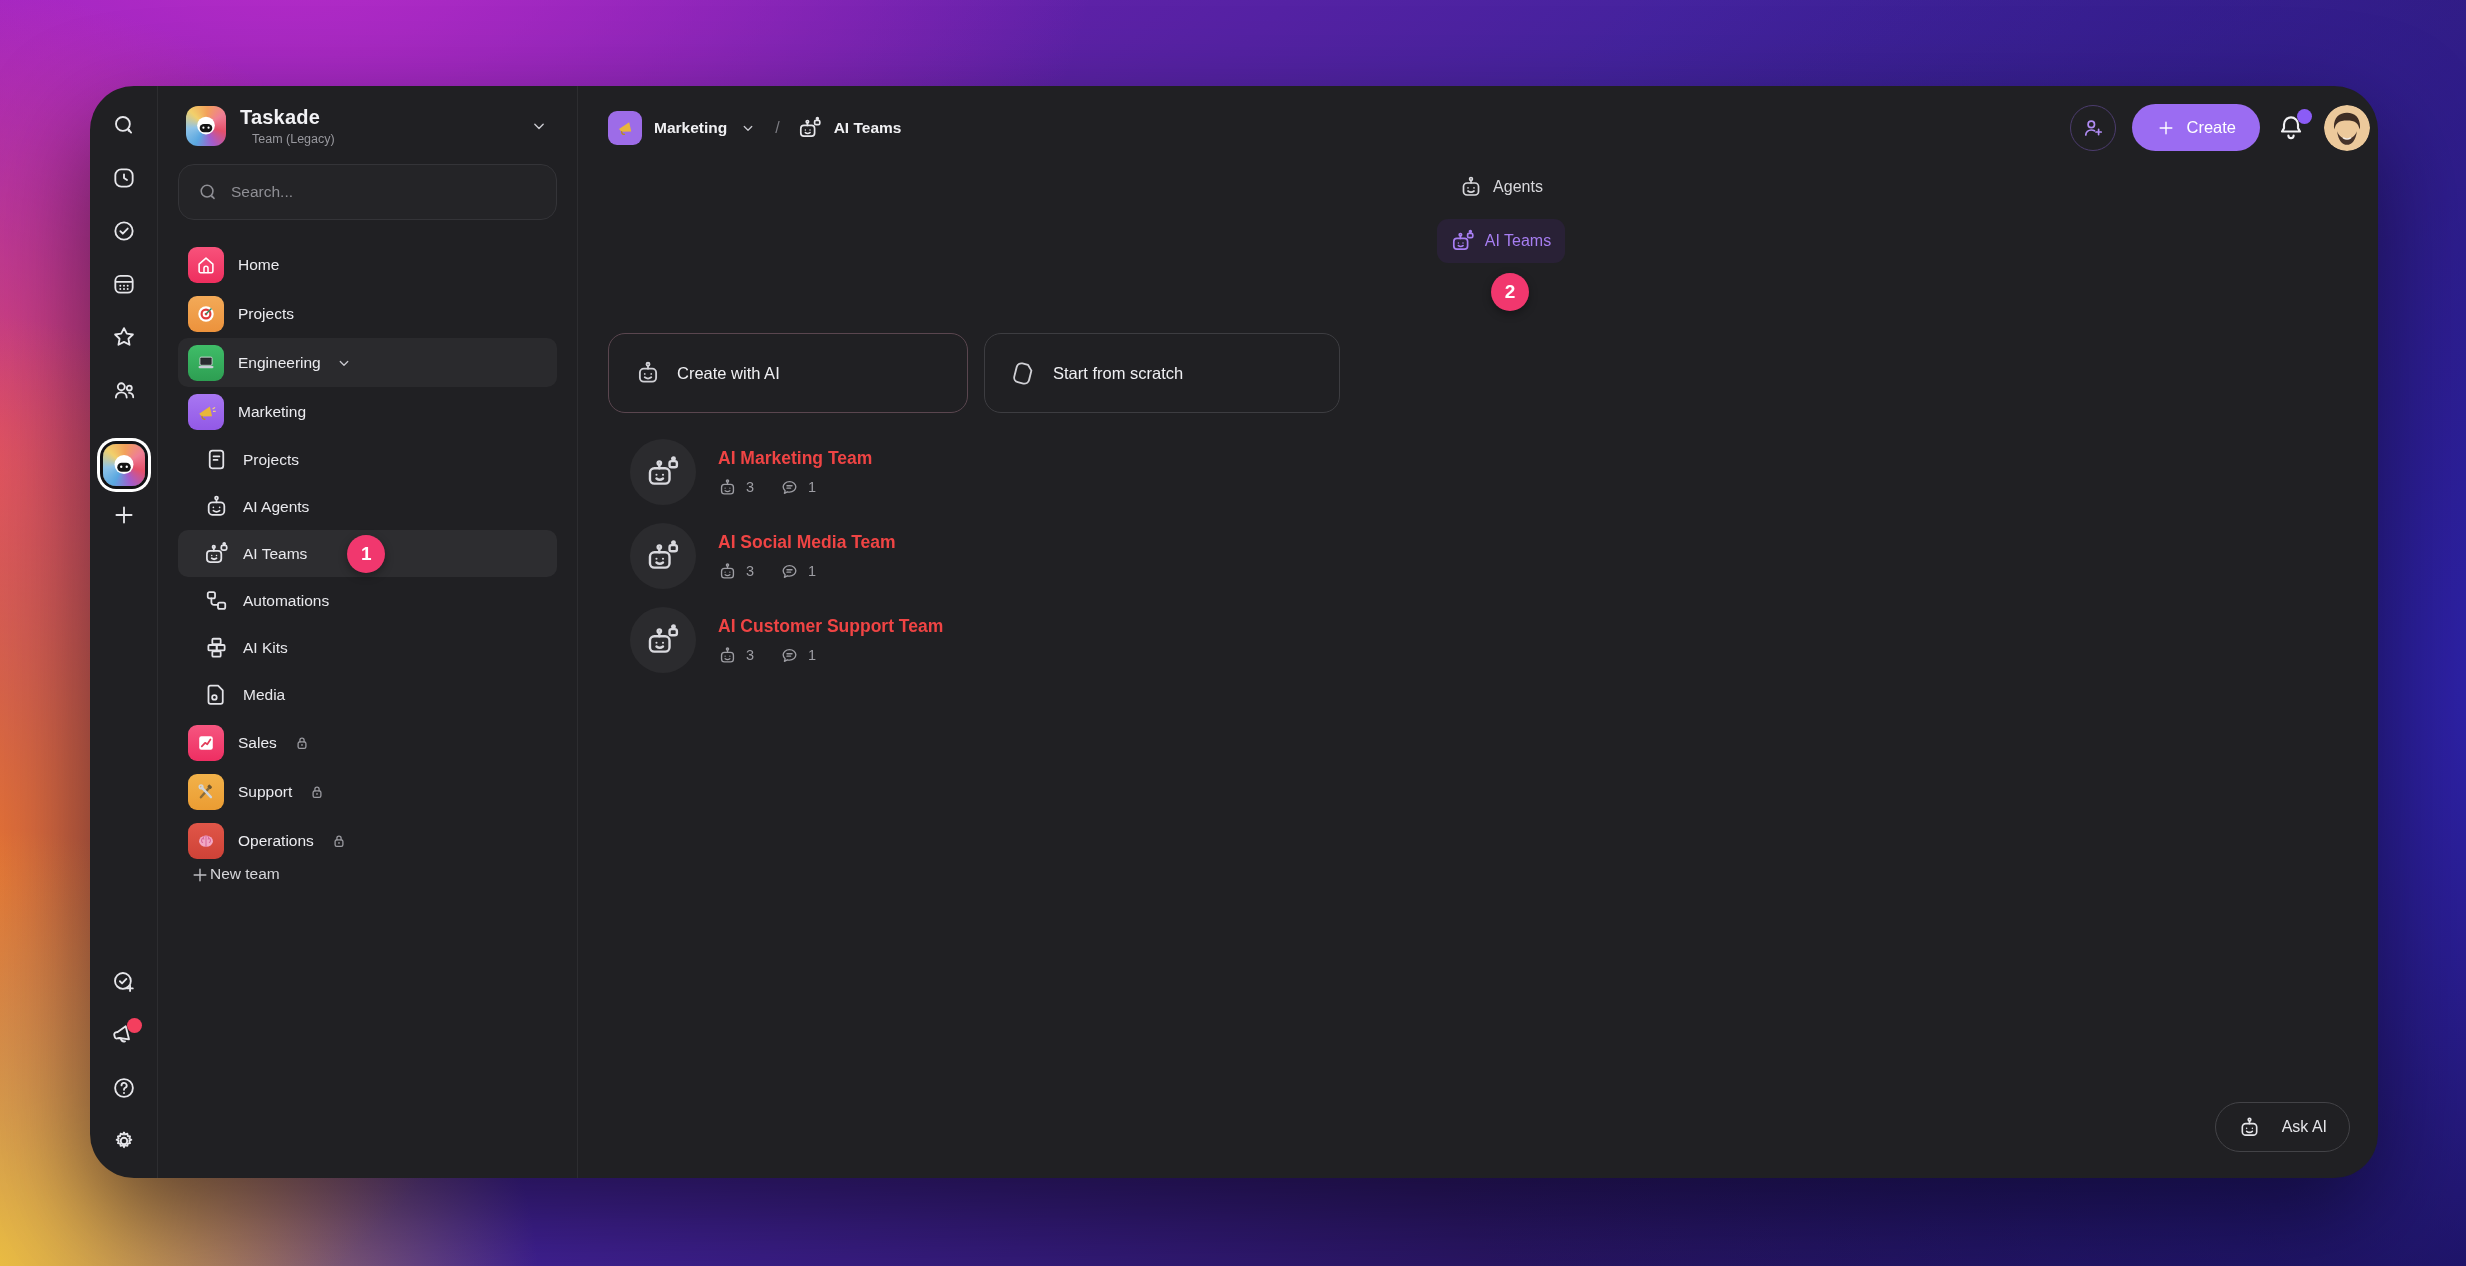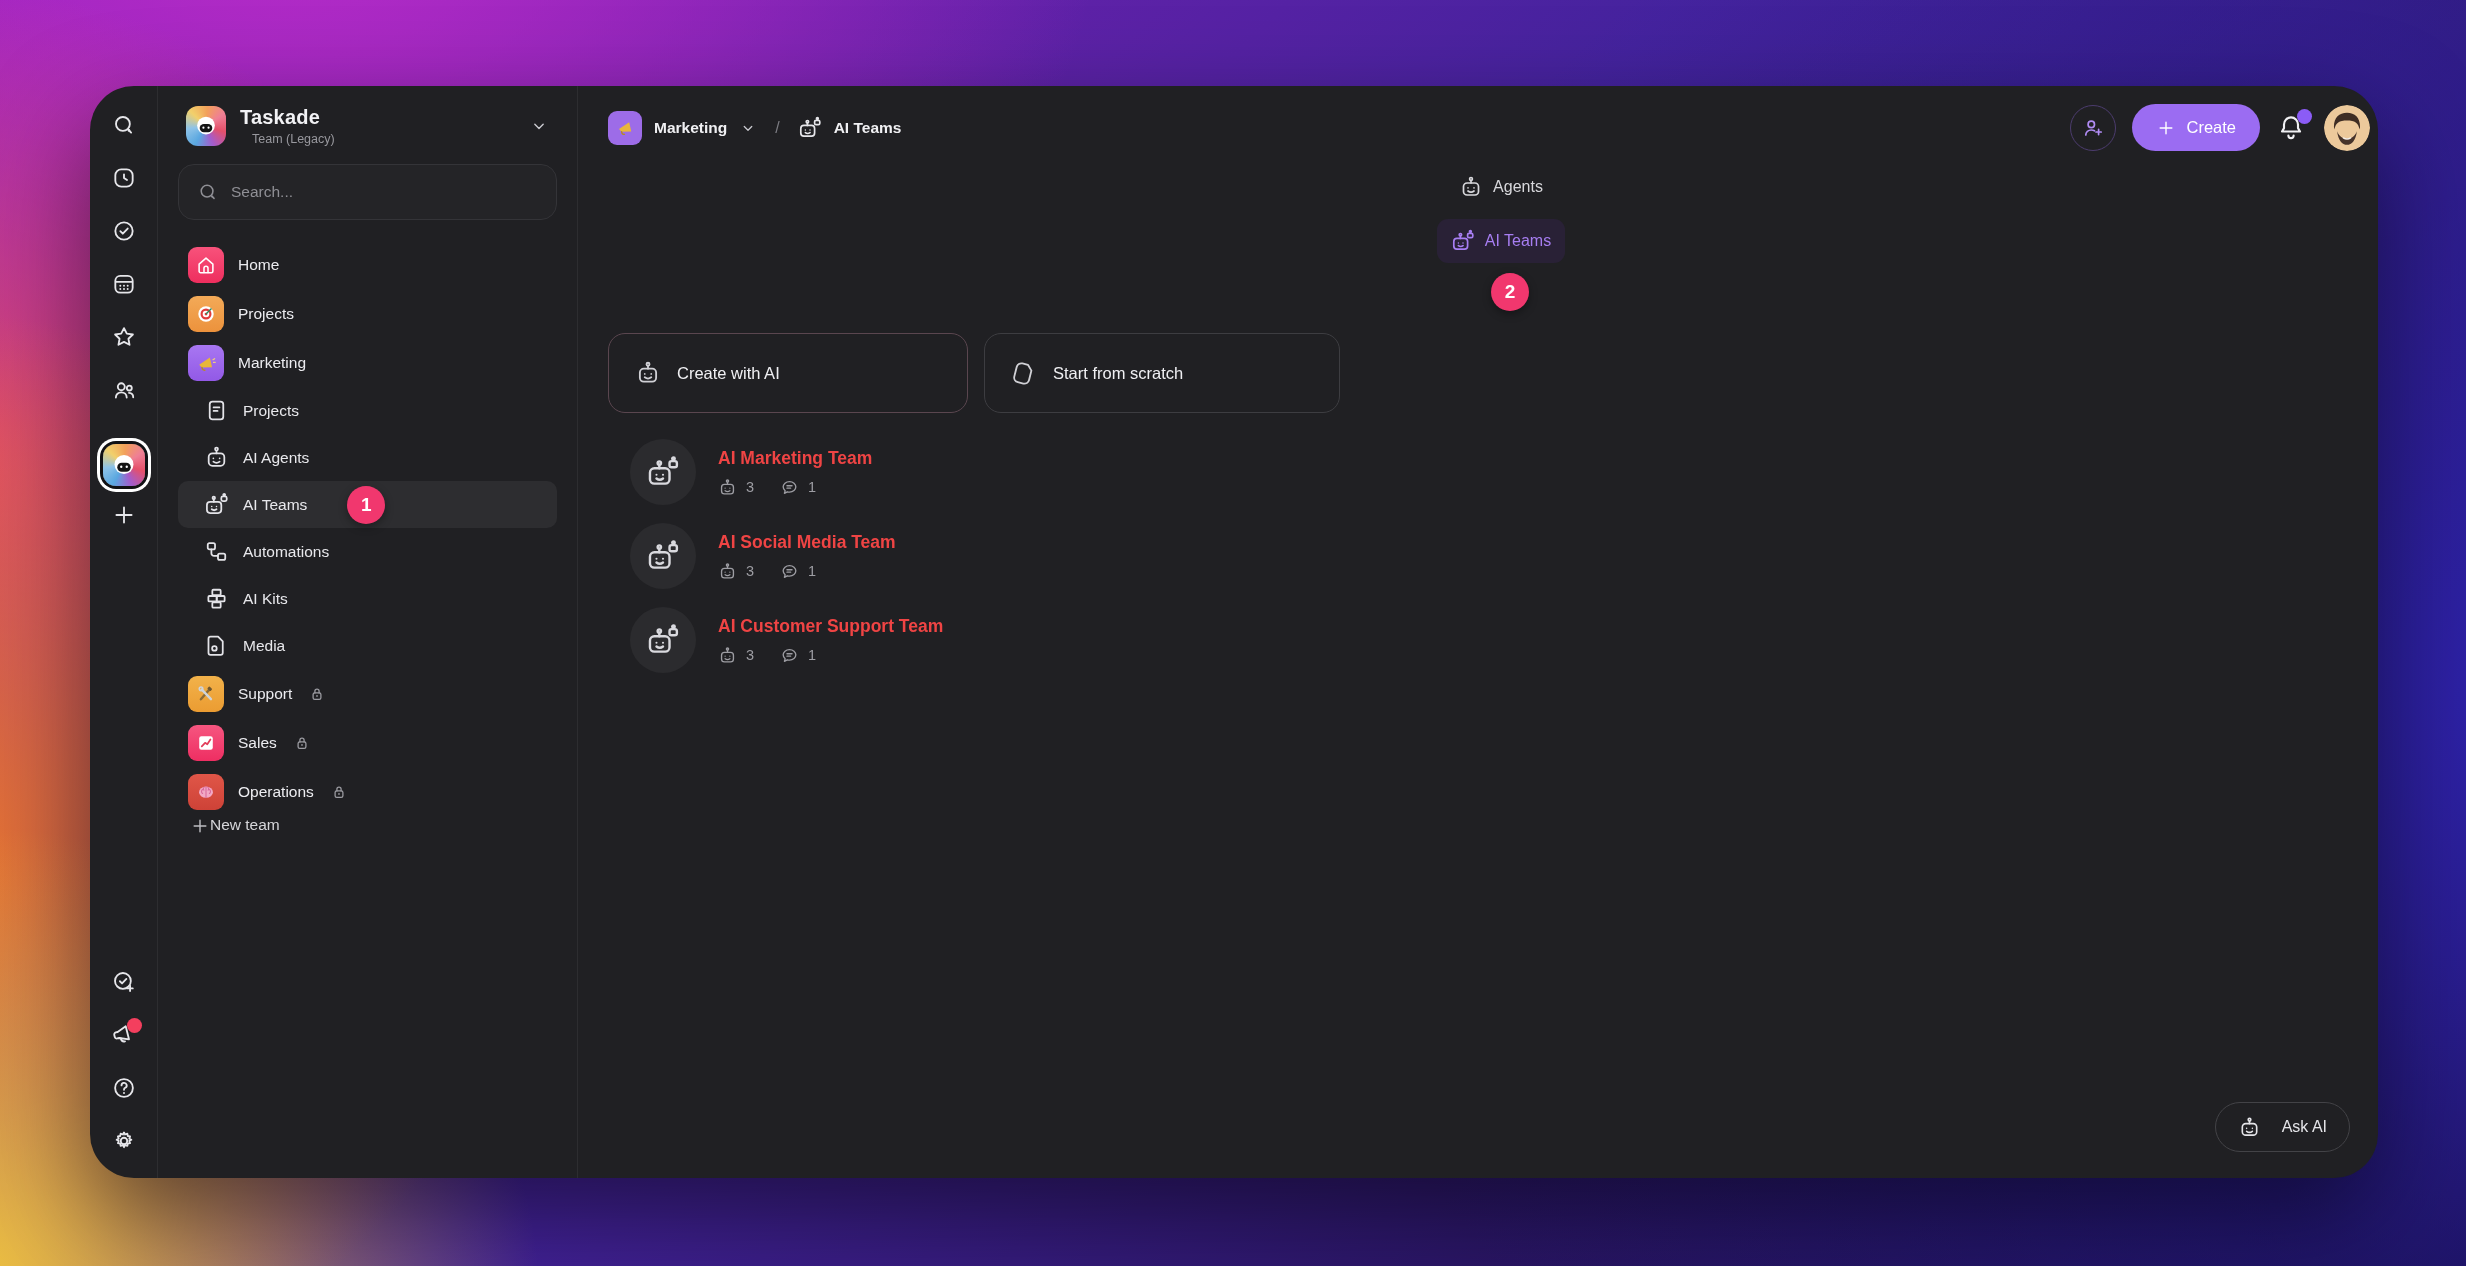--- a/index.html
+++ b/index.html
@@ -385,20 +385,33 @@
           <svg viewBox="0 0 24 24">
               <circle cx="12" cy="12" r="8.4" fill="#fff"></circle>
               <circle cx="12" cy="12" r="6" fill="#e03b3b"></circle>
               <circle cx="12" cy="12" r="3.6" fill="#fff"></circle>
               <circle cx="12" cy="12" r="1.5" fill="#e03b3b"></circle>
               <line x1="12" y1="12" x2="18" y2="6" stroke="#2f855a" stroke-width="1.6"></line>
             </svg>
         </span>
         <span>Projects</span>
       </div>
+      <div class="nav-row hl">
+        <span class="team-ic" style="background:linear-gradient(180deg,#3fbd68,#2d9e52)">
+          <svg viewBox="0 0 24 24">
+              <rect x="5.4" y="5.6" width="13.2" height="8.8" rx="1.2" fill="#17181a" stroke="#d7d9dd" stroke-width="1"></rect>
+              <rect x="6.6" y="6.8" width="10.8" height="6.4" fill="#2a2c30"></rect>
+              <rect x="3.8" y="15.2" width="16.4" height="2.4" rx="1.2" fill="#c9ced6"></rect>
+            </svg>
+        </span>
+        <span>Engineering</span>
+        <svg class="stroke chev" viewBox="0 0 24 24" width="18" height="18">
+            <use href="#i-chevdown"></use>
+          </svg>
+      </div>
       <div class="nav-row">
         <span class="team-ic" style="background:linear-gradient(180deg,#a877f2,#9259e6)">
           <svg viewBox="0 0 24 24">
               <path d="M4.6 13.8 L16.2 6 l2.4 10.6 -11.4 .2 z" fill="#e8b63a"></path>
               <path d="M7.6 16.9 c.3 2 1.6 3.1 3.2 2.9" fill="none" stroke="#b5882a" stroke-width="1.6" stroke-linecap="round"></path>
               <path d="M19.6 8.5 l1.8-1.2 M20.2 11.4 l2-.2" stroke="#f3d27a" stroke-width="1.3" stroke-linecap="round"></path>
             </svg>
         </span>
         <span>Marketing</span>
       </div>
@@ -434,42 +447,42 @@
           </svg>
         <span>AI Kits</span>
       </div>
       <div class="sub-row">
         <svg class="stroke mono" viewBox="0 0 24 24">
             <use href="#i-media"></use>
           </svg>
         <span>Media</span>
       </div>
 
+      <div class="nav-row">
+        <span class="team-ic" style="background:linear-gradient(180deg,#f65680,#ee2e62)">
+          <svg viewBox="0 0 24 24">
+              <rect x="4.6" y="4.6" width="14.8" height="14.8" rx="2.4" fill="#fff"></rect>
+              <polyline points="7.4,15.6 11,11.8 13.4,13.4 16.8,8.2" fill="none" stroke="#e23d5a" stroke-width="1.9" stroke-linecap="round" stroke-linejoin="round"></polyline>
+            </svg>
+        </span>
+        <span>Sales</span>
+        <svg class="stroke lock" viewBox="0 0 24 24">
+            <use href="#i-lock"></use>
+          </svg>
+      </div>
       <div class="nav-row">
         <span class="team-ic" style="background:linear-gradient(180deg,#f2b24a,#eb9c32)">
           <svg viewBox="0 0 24 24">
               <line x1="6.4" y1="17.8" x2="15.6" y2="7.2" stroke="#8a6b3a" stroke-width="2.6" stroke-linecap="round"></line>
               <rect x="13.8" y="4.6" width="4.6" height="3.4" rx="1" transform="rotate(40 16 6.3)" fill="#6e5630"></rect>
               <line x1="7.2" y1="7" x2="17.4" y2="17.6" stroke="#cfd4da" stroke-width="2.6" stroke-linecap="round"></line>
               <circle cx="6.6" cy="6.4" r="2" fill="none" stroke="#cfd4da" stroke-width="1.6"></circle>
             </svg>
         </span>
         <span>Support</span>
-        <svg class="stroke lock" viewBox="0 0 24 24">
-            <use href="#i-lock"></use>
-          </svg>
-      </div>
-      <div class="nav-row">
-        <span class="team-ic" style="background:linear-gradient(180deg,#f65680,#ee2e62)">
-          <svg viewBox="0 0 24 24">
-              <rect x="4.6" y="4.6" width="14.8" height="14.8" rx="2.4" fill="#fff"></rect>
-              <polyline points="7.4,15.6 11,11.8 13.4,13.4 16.8,8.2" fill="none" stroke="#e23d5a" stroke-width="1.9" stroke-linecap="round" stroke-linejoin="round"></polyline>
-            </svg>
-        </span>
-        <span>Sales</span>
         <svg class="stroke lock" viewBox="0 0 24 24">
             <use href="#i-lock"></use>
           </svg>
       </div>
       <div class="nav-row">
         <span class="team-ic" style="background:linear-gradient(180deg,#e05648,#ce4237)">
           <svg viewBox="0 0 24 24">
               <ellipse cx="12" cy="12.2" rx="7.6" ry="6.2" fill="#f2a8c5"></ellipse>
               <path d="M12 6.4 v11.6 M8.3 9.2 c-1.6 1-1.6 3.2 0 4.4 M15.7 9.2 c1.6 1 1.6 3.2 0 4.4 M9.9 6.9 c-1 .9-1 2.2-.2 3 M14.1 6.9 c1 .9 1 2.2 .2 3" fill="none" stroke="#d96a9b" stroke-width="1.2" stroke-linecap="round"></path>
             </svg>

